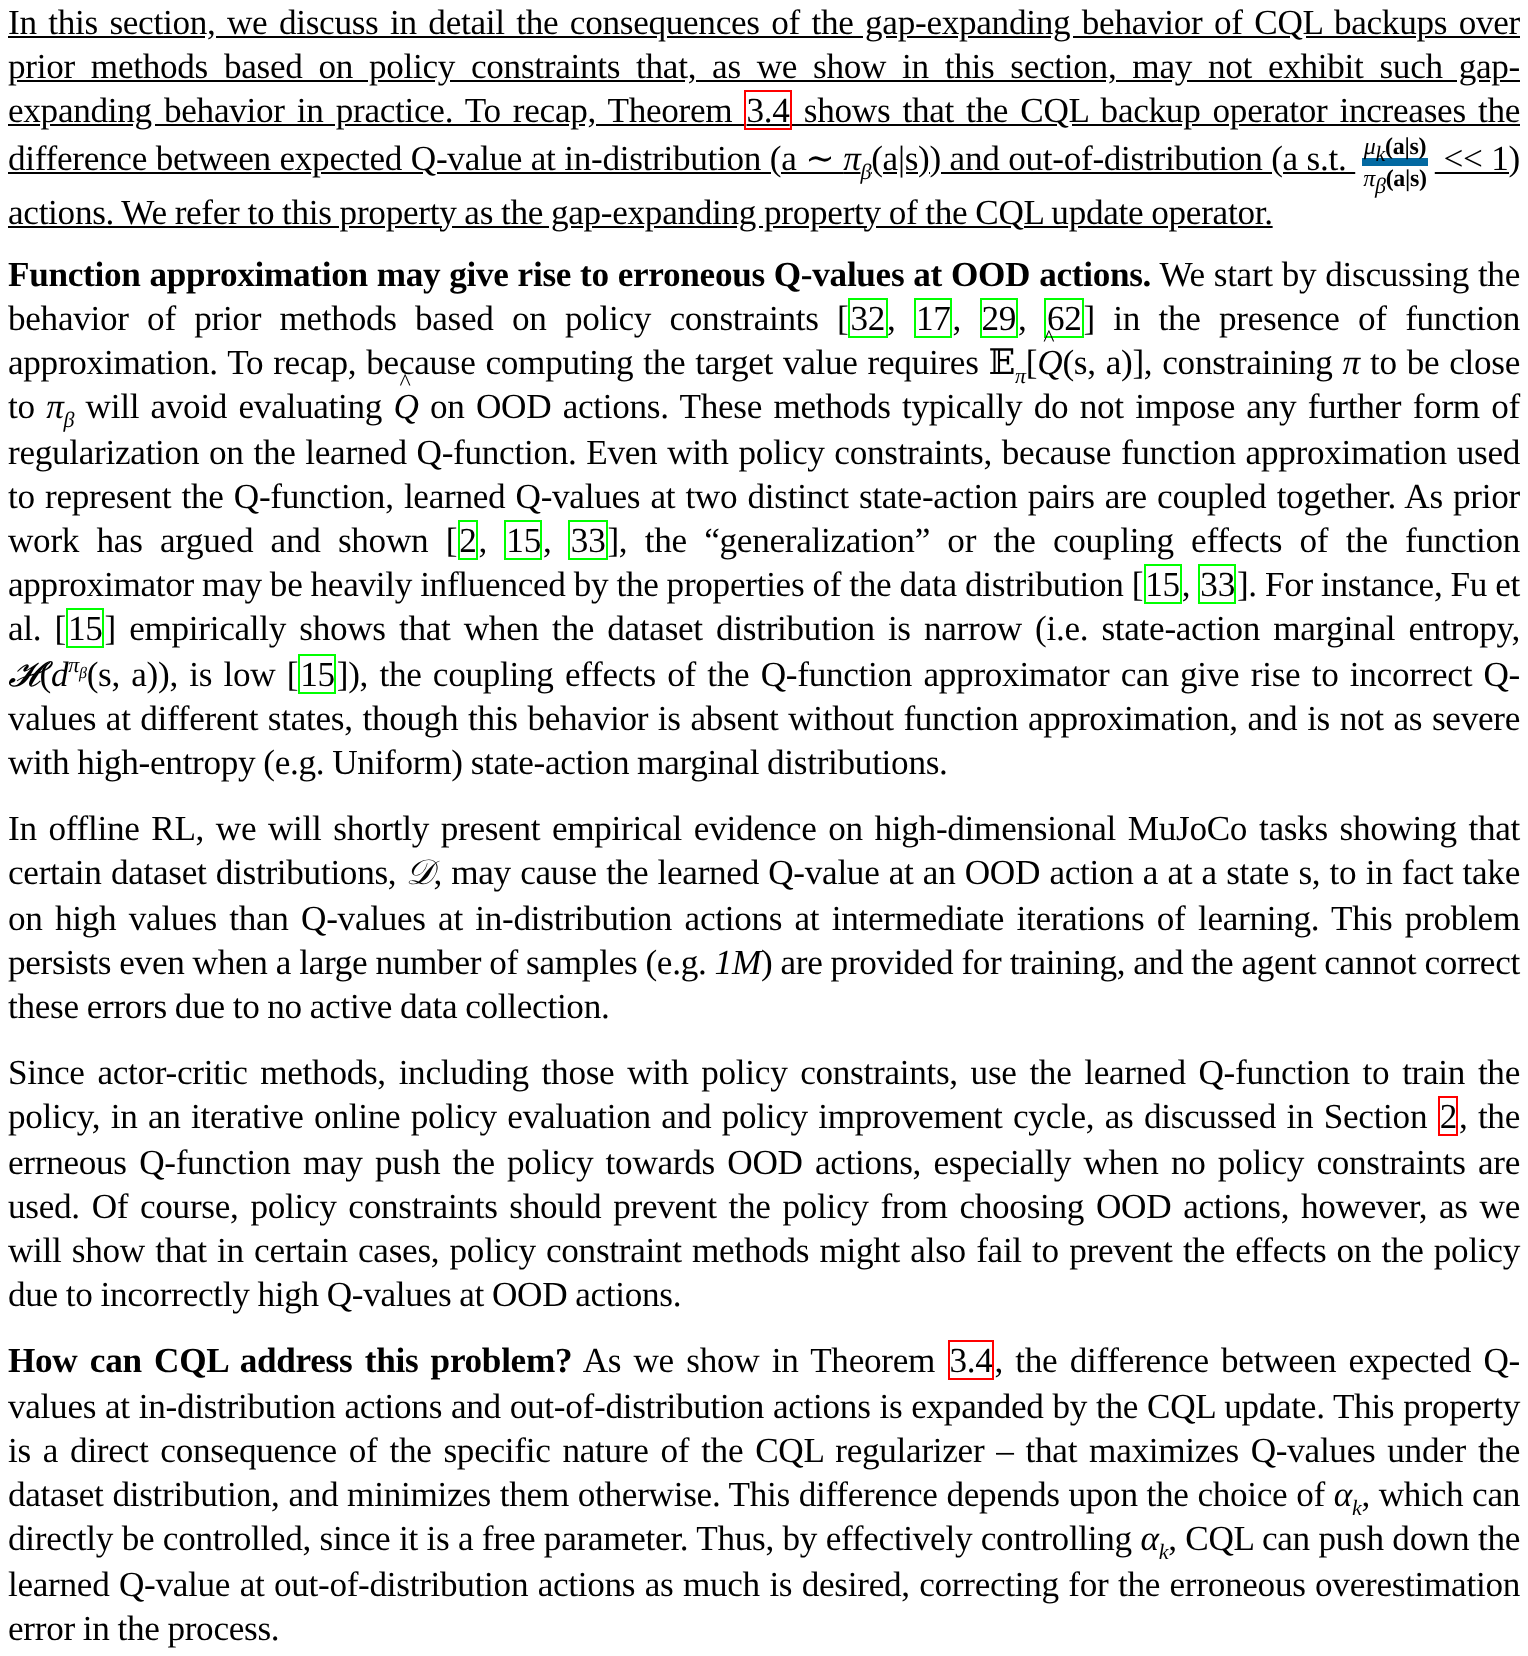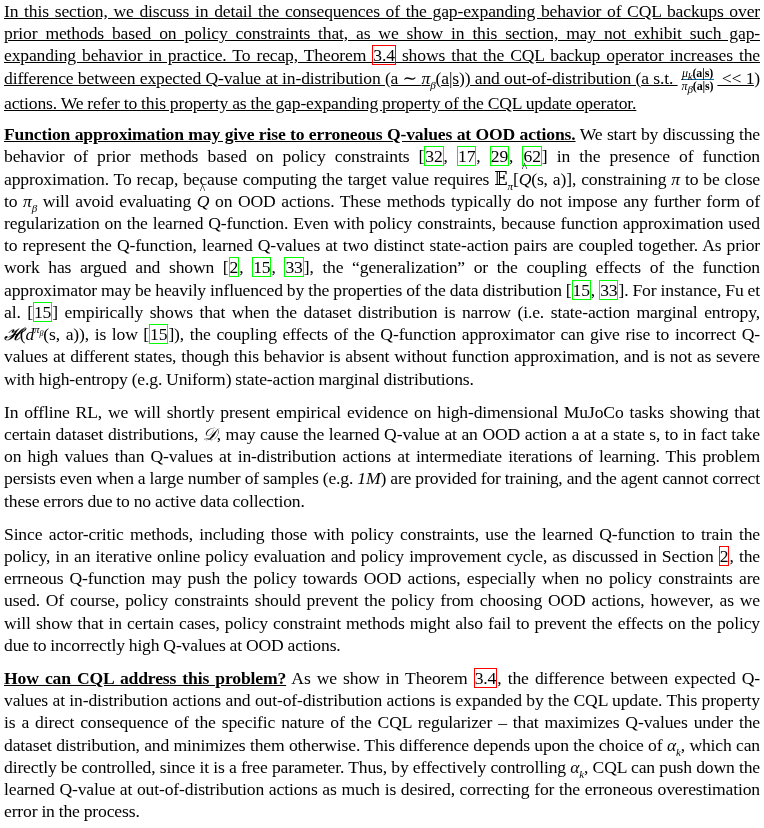--- a/index.html
+++ b/index.html
@@ -11,30 +11,30 @@
   .page { padding: 0 4px 0 4px; }
   p {
     margin: 0 0 11px 0;
     font-size: 17.6px;
     line-height: 22.2px;
     text-align: justify;
     letter-spacing: -0.15px;
     word-spacing: -0.3px;
   }
   p.p1 { margin-bottom: 9px; text-decoration: underline; }
-  .run-head { font-weight: bold; text-decoration: underline; }
+  .run-head { font-weight: bold; }
   .ref-red { outline: 1px solid #ff0000; outline-offset: -1px; padding: 0 1px; }
   .ref-green { outline: 1px solid #00ff00; outline-offset: -1px; padding: 0 1px; }
   .m { font-style: italic; }
   sub, sup { font-size: 11px; line-height: 0; }
   .frac {
     display: inline-block; vertical-align: middle; text-align: center;
     font-size: 12px; line-height: 12px; margin: 0 3px;
   }
-  .frac .num { display: block; border-bottom: 1px solid #0369a1; padding: 0 1px; }
+  .frac .num { display: block; border-bottom: 4px solid #0369a1; padding: 0 1px; }
   .frac .den { display: block; padding: 0 1px; }
   .bb { font-weight: bold; }
   .hat { position: relative; display: inline-block; font-style: italic; }
   .hat::before { content: "^"; position: absolute; top: -12px; left: 3px; font-size: 12px; font-style: normal; }
 </style>
 </head>
 <body>
 
 <div class="page">
 

